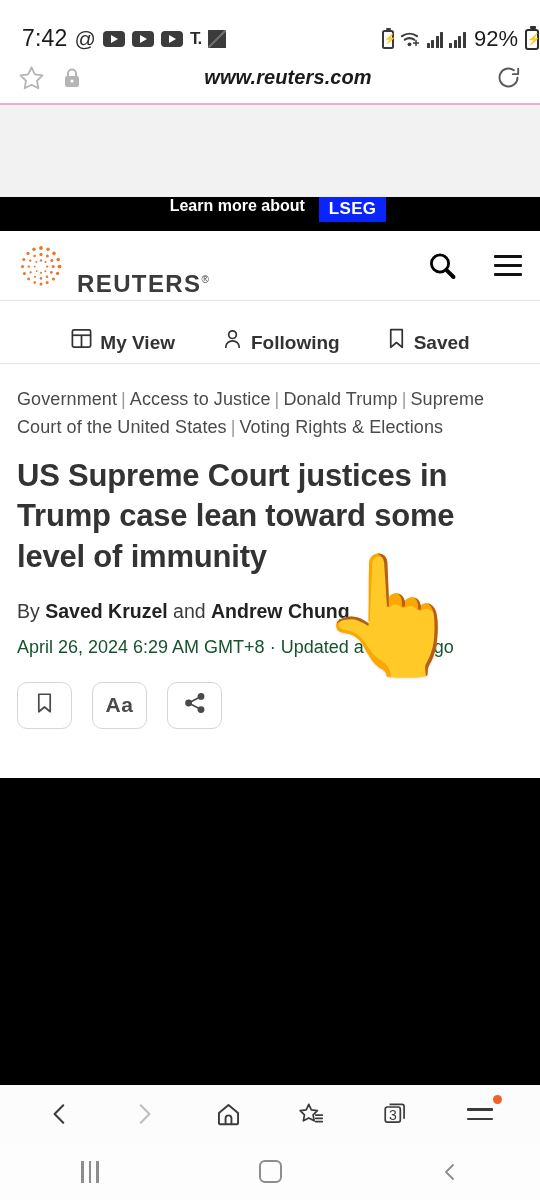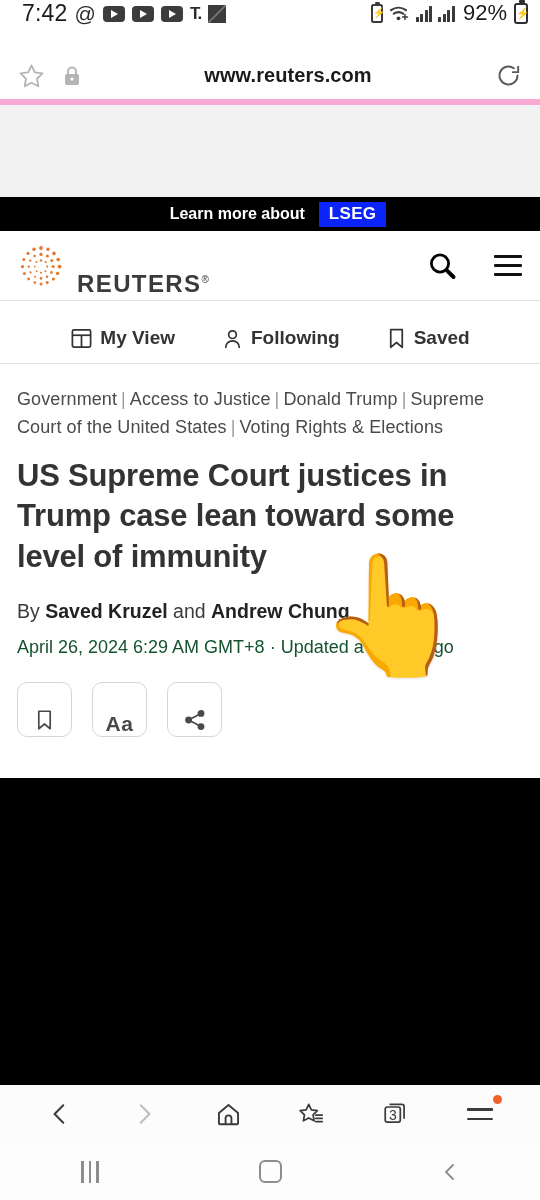--- a/index.html
+++ b/index.html
@@ -6,22 +6,22 @@
   html, body {
     width:540px; height:1200px;
     background:#ffffff;
     font-family:"Liberation Sans", sans-serif;
     overflow:hidden;
   }
   #screen { position:relative; width:540px; height:1200px; background:#fff; }
 
   
   .statusbar {
-    height:52px; display:flex; align-items:flex-start;
-    justify-content:space-between; padding:0 12px 0 22px;
+    height:52px; display:flex; align-items:flex-end;
+    justify-content:space-between; padding:0 1px 0 22px;
     background:#ffffff;
   }
   .sb-left { display:flex; align-items:center; gap:7px; }
   .sb-time { font-size:23px; color:#1b1b1b; letter-spacing:.2px; font-family:"Liberation Sans", sans-serif;}
   .sb-at { font-size:21px; color:#2b2b2b; }
   .yt-icon {
     width:22px; height:16px; background:#3c3c3c; border-radius:4px;
     display:inline-flex; align-items:center; justify-content:center;
   }
   .yt-icon::after {
@@ -68,35 +68,35 @@
     width:6px;height:3px;background:#2e2e2e;border-radius:1px;
   }
   .batt-main::after{
     content:"\26A1"; position:absolute; inset:0; font-size:11px;
     color:#2e2e2e; text-align:center; line-height:16px;
   }
 
   
   .urlbar {
     height:53px; display:flex; align-items:center; padding:0 18px;
-    background:#fff; border-bottom:6px solid #f9a8d4;
+    background:#fff; border-bottom:2px solid #f9a8d4;font-style:italic;
   }
   .url-icons-left { display:flex; align-items:center; gap:18px; }
   .url-text {
     flex:1; text-align:center; font-size:20px; font-weight:bold;
     color:#1a1a1a; letter-spacing:.1px;
   }
   .icon-btn { display:flex; align-items:center; justify-content:center; }
 
   
   .ad-slot { height:92px; background:#f2f2f2; }
 
   
   .promo {
-    height:34px; background:#000; display:flex; align-items:center;
+    height:34px; background:#000; display:flex; align-items:flex-start;
     justify-content:center; gap:14px;padding-left:16px;
   }
   .promo-text { color:#fff; font-size:16px; font-weight:bold; }
   .promo-badge {
     background:#0b24fb; color:#fff; font-size:17px; font-weight:bold;
     padding:2px 10px 3px; letter-spacing:.3px;
   }
 
   
   .masthead {
@@ -110,41 +110,41 @@
   .brand-reg { font-size:10px; vertical-align:super; color:#3b3b3b; font-weight:normal;}
   .mast-actions { margin-left:auto; display:flex; align-items:center; gap:36px; }
   .hamb { width:28px; display:flex; flex-direction:column; gap:6px; }
   .hamb span { display:block; height:3px; background:#111; border-radius:1px; }
 
   
   .tabs {
     height:63px; display:flex; align-items:center; justify-content:center;
     gap:46px; border-bottom:1px solid #e3e3e3; background:#fff;
   }
-  .tab { display:flex; align-items:flex-start; gap:7px;margin-top:16px; }
+  .tab { display:flex; align-items:flex-end; gap:7px;margin-top:16px; }
   .tab-label { font-size:19px; font-weight:bold; color:#333; }
 
   
   .article { padding:22px 17px 0; }
   .kickers {
     font-size:18px; color:#4a4a4a; line-height:1.55; letter-spacing:.1px;
   }
   .kickers .sep { color:#9a9a9a; padding:0 4px; }
   .headline {
     margin-top:14px;
     font-size:31px; font-weight:bold; line-height:1.31; color:#333;
     letter-spacing:-.2px;
   }
   .byline { margin-top:22px; font-size:19.5px; color:#3b3b3b; }
   .byline b { font-weight:bold; color:#222; }
   .timestamp { margin-top:14px; font-size:18px; color:#14532d; }
   .actions { margin-top:24px; display:flex; gap:20px; }
   .act-btn {
-    width:55px; height:55px; border:1.5px solid #d6d6d6; border-radius:10px;
-    display:flex; align-items:flex-end; justify-content:center; background:#fff;
+    width:55px; height:47px; border:1.5px solid #d6d6d6; border-radius:10px;
+    display:flex; align-items:center; justify-content:center; background:#fff;
   }
   .act-aa { font-size:21px; font-weight:bold; color:#4a4a4a; letter-spacing:.5px;}
 
   
   .media { position:absolute; left:0; top:778px; width:540px; height:307px; background:#000; }
 
   
   .cursor {
     position:absolute; left:318px; top:556px; width:120px; height:128px;
     font-size:118px; line-height:1; pointer-events:none;

